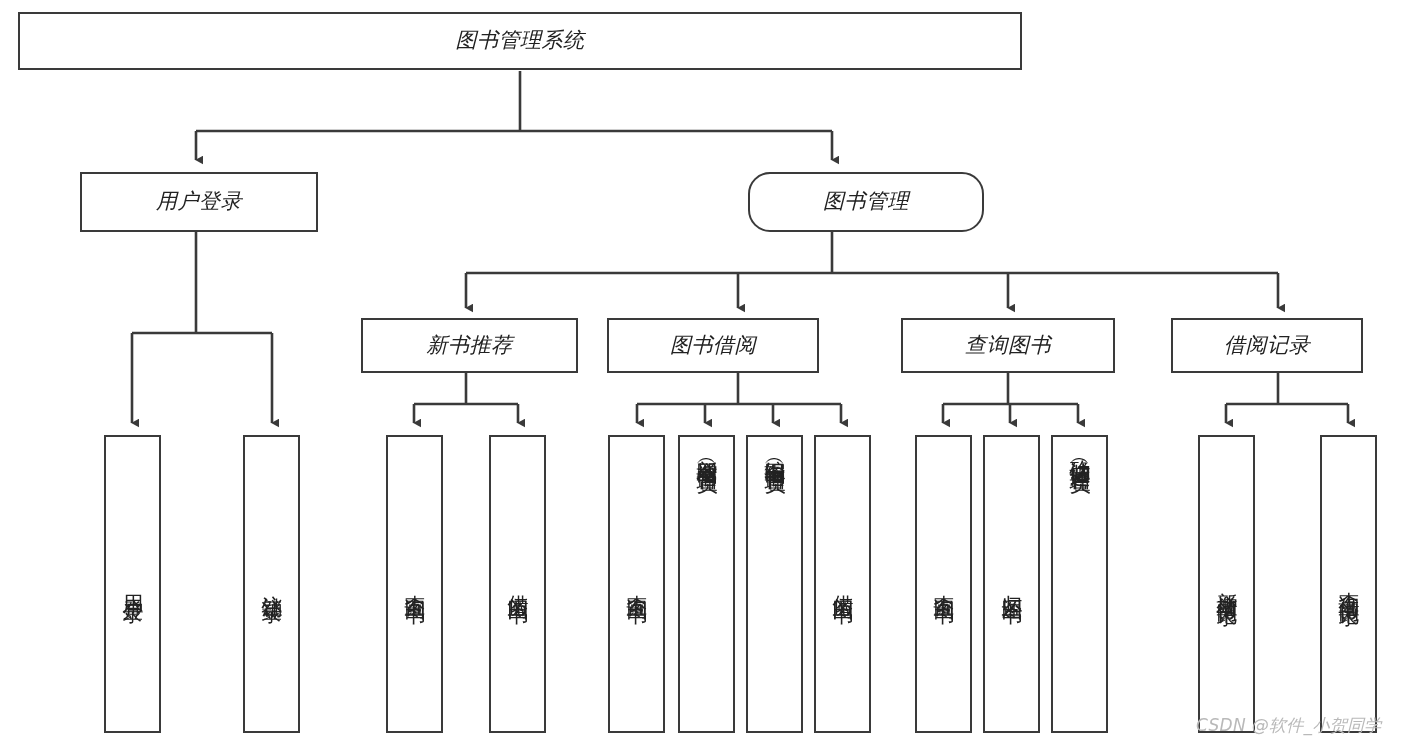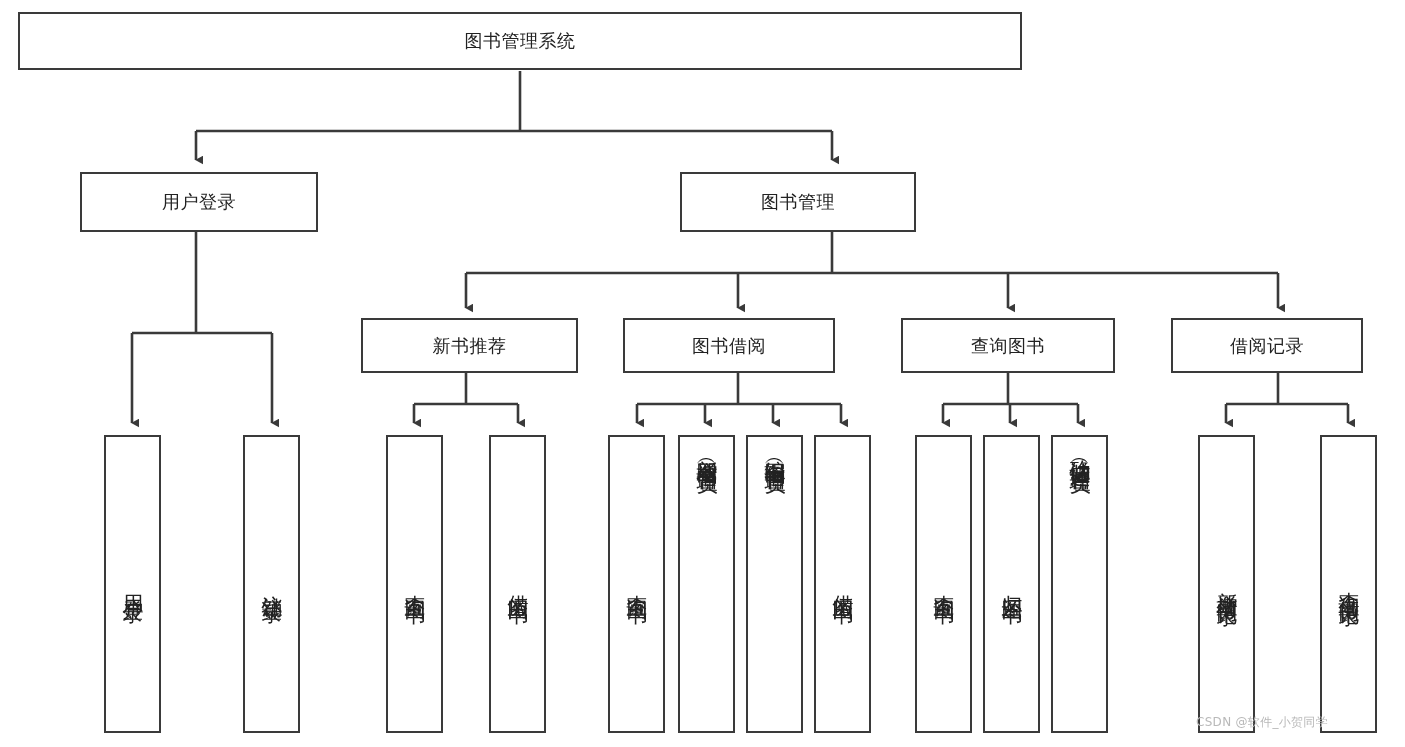--- a/index.html
+++ b/index.html
@@ -31,24 +31,25 @@
     position: absolute;
     box-sizing: border-box;
     border: 2px solid #3a3a3a;
     background: #ffffff;
     display: flex;
     align-items: center;
     justify-content: center;
     color: #222222;
   }
   .node.horiz .node-label {
-    font-size: 18px;
+    font-size: 21px;
     line-height: 1.2;
     letter-spacing: 0.5px;
     white-space: nowrap;
+    font-style: italic;
   }
   .node.vert {
     align-items: flex-start;
     justify-content: center;
     padding-top: 6px;
   }
   .node.vert .node-label {
     writing-mode: vertical-rl;
     text-orientation: upright;
     font-size: 21px;
@@ -60,24 +61,25 @@
     letter-spacing: 2px;
   }
   .node.vert.centered {
     align-items: center;
     padding-top: 0;
   }
   .watermark {
     position: absolute;
     left: 1196px;
     top: 714px;
-    font-size: 12px;
+    font-size: 17px;
     color: #b9b9b9;
     white-space: nowrap;
     letter-spacing: 0.3px;
+    font-style: italic;
   }
 </style>
 </head>
 <body>
 
 <div id="diagram-root">
 
   <svg id="wires" viewBox="0 0 1405 747">
     <defs>
       <marker id="arrow" markerWidth="10" markerHeight="10" refX="4.5" refY="7.4" orient="auto" markerUnits="userSpaceOnUse">
@@ -130,29 +132,29 @@
   </svg>
 
   <div class="node horiz" style="left:18px; top:12px; width:1004px; height:58px;">
     <span class="node-label">图书管理系统</span>
   </div>
 
   <div class="node horiz" style="left:80px; top:172px; width:238px; height:60px;">
     <span class="node-label">用户登录</span>
   </div>
 
-  <div class="node horiz" style="left:680px; top:172px; width:236px; height:60px;">
+  <div class="node horiz" style="left:748px; top:172px; width:236px; height:60px;border-radius:22px;">
     <span class="node-label">图书管理</span>
   </div>
 
   <div class="node horiz" style="left:361px; top:318px; width:217px; height:55px;">
     <span class="node-label">新书推荐</span>
   </div>
 
-  <div class="node horiz" style="left:623px; top:318px; width:212px; height:55px;">
+  <div class="node horiz" style="left:607px; top:318px; width:212px; height:55px;">
     <span class="node-label">图书借阅</span>
   </div>
 
   <div class="node horiz" style="left:901px; top:318px; width:214px; height:55px;">
     <span class="node-label">查询图书</span>
   </div>
 
   <div class="node horiz" style="left:1171px; top:318px; width:192px; height:55px;">
     <span class="node-label">借阅记录</span>
   </div>

